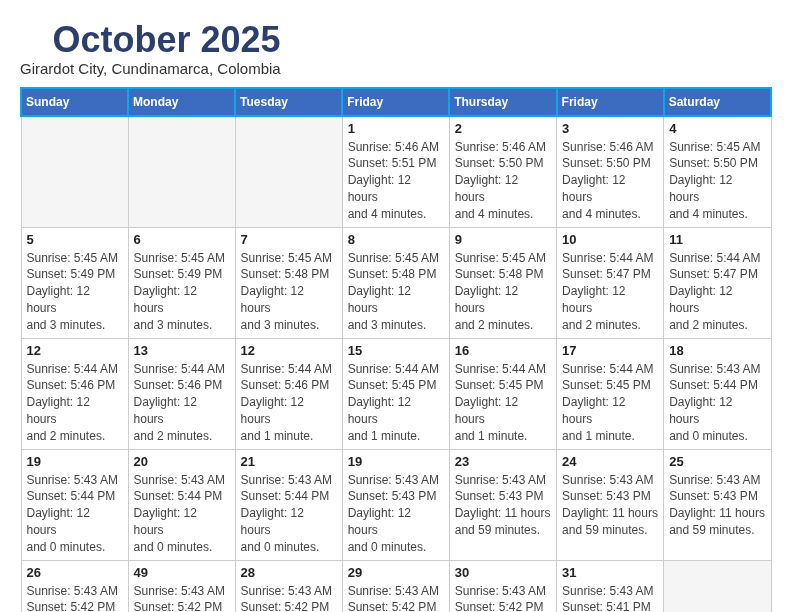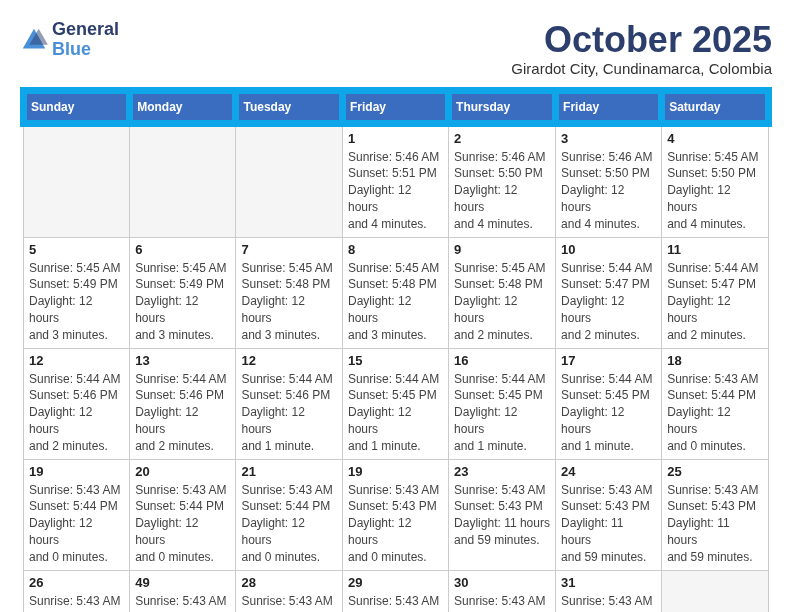--- a/index.html
+++ b/index.html
@@ -50,21 +50,21 @@
       border-collapse: collapse;
       font-size: 11px;
     }
     .calendar th {
       background-color: #3a6dbf;
       color: #fff;
       padding: 6px 4px;
       text-align: left;
       font-size: 12px;
       font-weight: bold;
-      border: 7px solid #0ea5e9;
+      border: 2px solid #0ea5e9;
     }
     .calendar td {
       border: 1px solid #ccc;
       vertical-align: top;
       padding: 4px 5px;
       width: 110px;
       min-height: 80px;
       background: #fff;
     }
     .calendar td.empty {
@@ -79,30 +79,20 @@
     .day-info {
       color: #444;
       font-size: 12px;
       line-height: 1.4;
     }
   </style>
 </head>
 <body>
 
 <div class="header">
-  <div class="logo">
-    <svg class="logo-icon" viewBox="0 0 30 30">
-      <polygon points="15,3 27,24 3,24" fill="#4a90d9"></polygon>
-      <polygon points="20,3 30,20 10,20" fill="#2c3e6b" opacity="0.5"></polygon>
-    </svg>
-    <div class="logo-text">
-      <span class="logo-general">General</span><br>
-      <span class="logo-blue">Blue</span>
-    </div>
-  </div>
   <div class="title-section">
     <div class="month-title">October 2025</div>
     <div class="location">Girardot City, Cundinamarca, Colombia</div>
   </div>
 </div>
 
 <table class="calendar">
   <thead>
     <tr>
     <th>Sunday</th>

